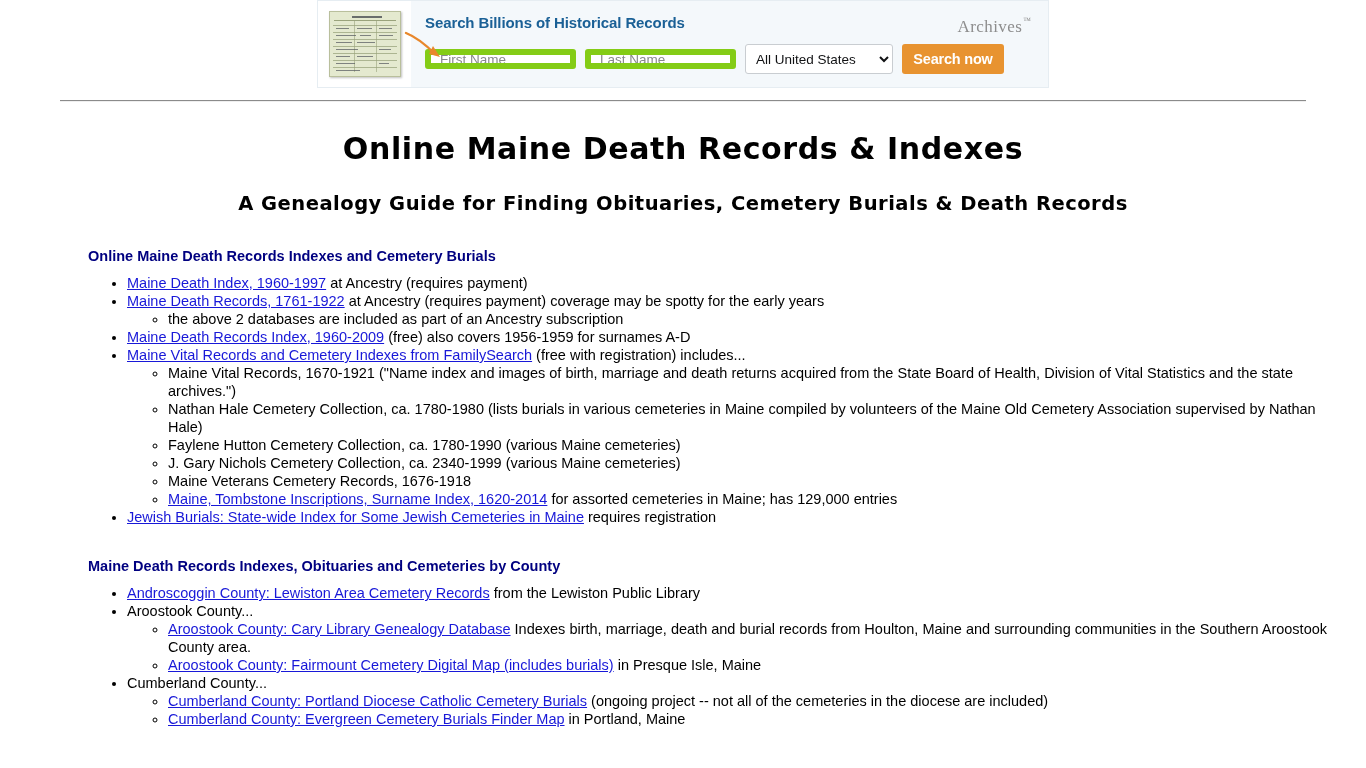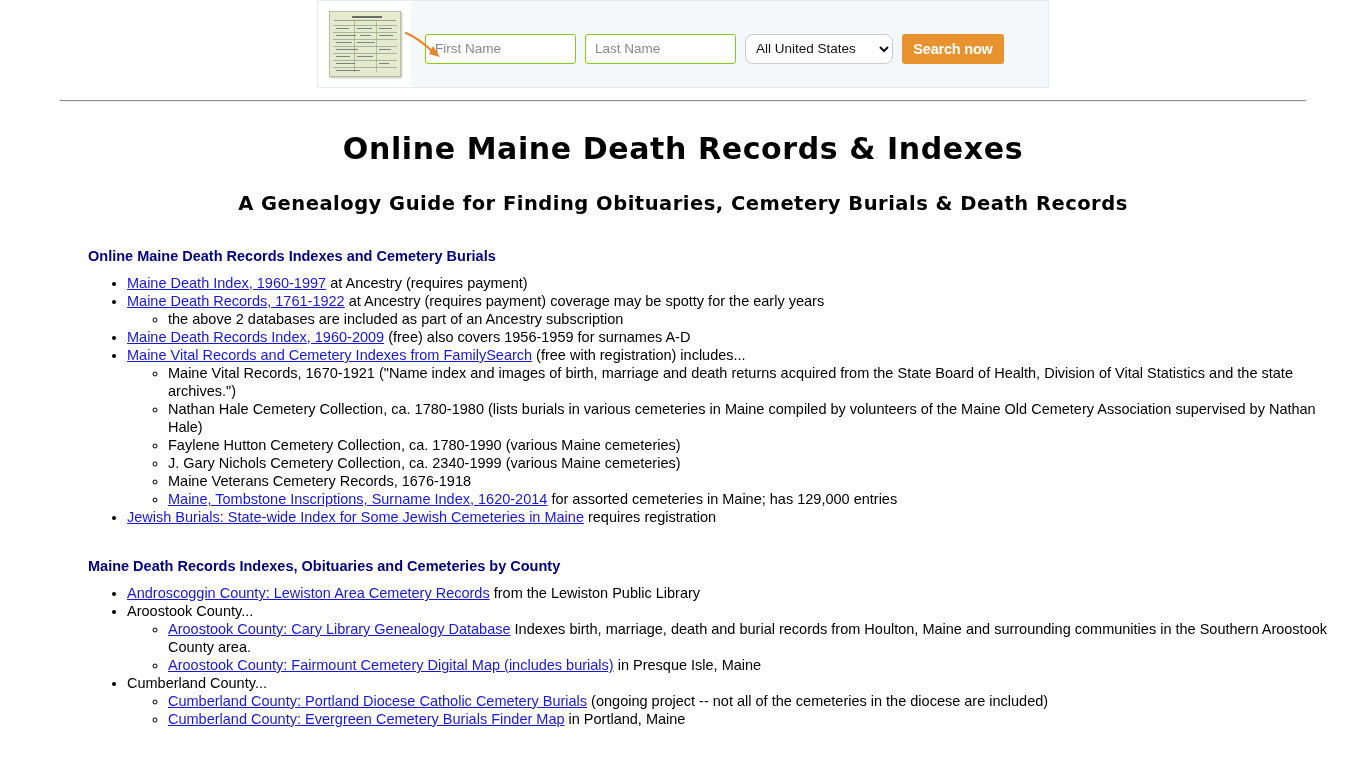--- a/index.html
+++ b/index.html
@@ -140,41 +140,41 @@
     letter-spacing: 0;
   }
 
   .ad-form {
     display: flex;
     align-items: center;
     margin-top: 9px;
     gap: 9px;
   }
   .ad-input {
-    height: 30px;
+    height: 20px;
     box-sizing: border-box;
-    border: 1px solid #84cc16;
+    border: 6px solid #84cc16;
     border-radius: 3px;
     background: #ffffff;
     font-family: "Liberation Sans", sans-serif;
     font-size: 13.5px;
     color: #6f7479;
     padding: 0 9px;
     outline: none;
   }
   .ad-input::placeholder { color: #88898c; opacity: 1; }
   #first-name-input { width: 151px; }
   #last-name-input  { width: 151px; }
 
   .ad-select {
     height: 30px;
     width: 148px;
     box-sizing: border-box;
     border: 1px solid #c9cdd1;
-    border-radius: 8px;
+    border-radius: 3px;
     background: #ffffff;
     font-family: "Liberation Sans", sans-serif;
     font-size: 13.5px;
     color: #111214;
     padding: 0 6px;
     outline: none;
   }
   .ad-btn {
     height: 30px;
     width: 102px;
@@ -306,20 +306,24 @@
       </div>
     </div>
 
     <div class="ad-body">
 
       <svg class="ad-arrow" viewBox="0 0 42 34">
         <path d="M4 2 C 14 6, 24 14, 33 23" stroke="#e8872b" stroke-width="2.4" fill="none" stroke-linecap="round"></path>
         <path d="M38 26 L27 23 L31 15 Z" fill="#e8872b"></path>
       </svg>
 
+      <div class="ad-headline-row">
+        <div class="ad-headline">Search Billions of Historical Records</div>
+        <div class="ad-brand"><span>Archives</span><span class="tm">™</span></div>
+      </div>
 
       <div class="ad-form">
         <input id="first-name-input" class="ad-input" type="text" placeholder="First Name" style="">
         <input id="last-name-input" class="ad-input" type="text" placeholder="Last Name" style="">
         <select class="ad-select">
           <option>All United States</option>
         </select>
         <button class="ad-btn">Search now</button>
       </div>
 

